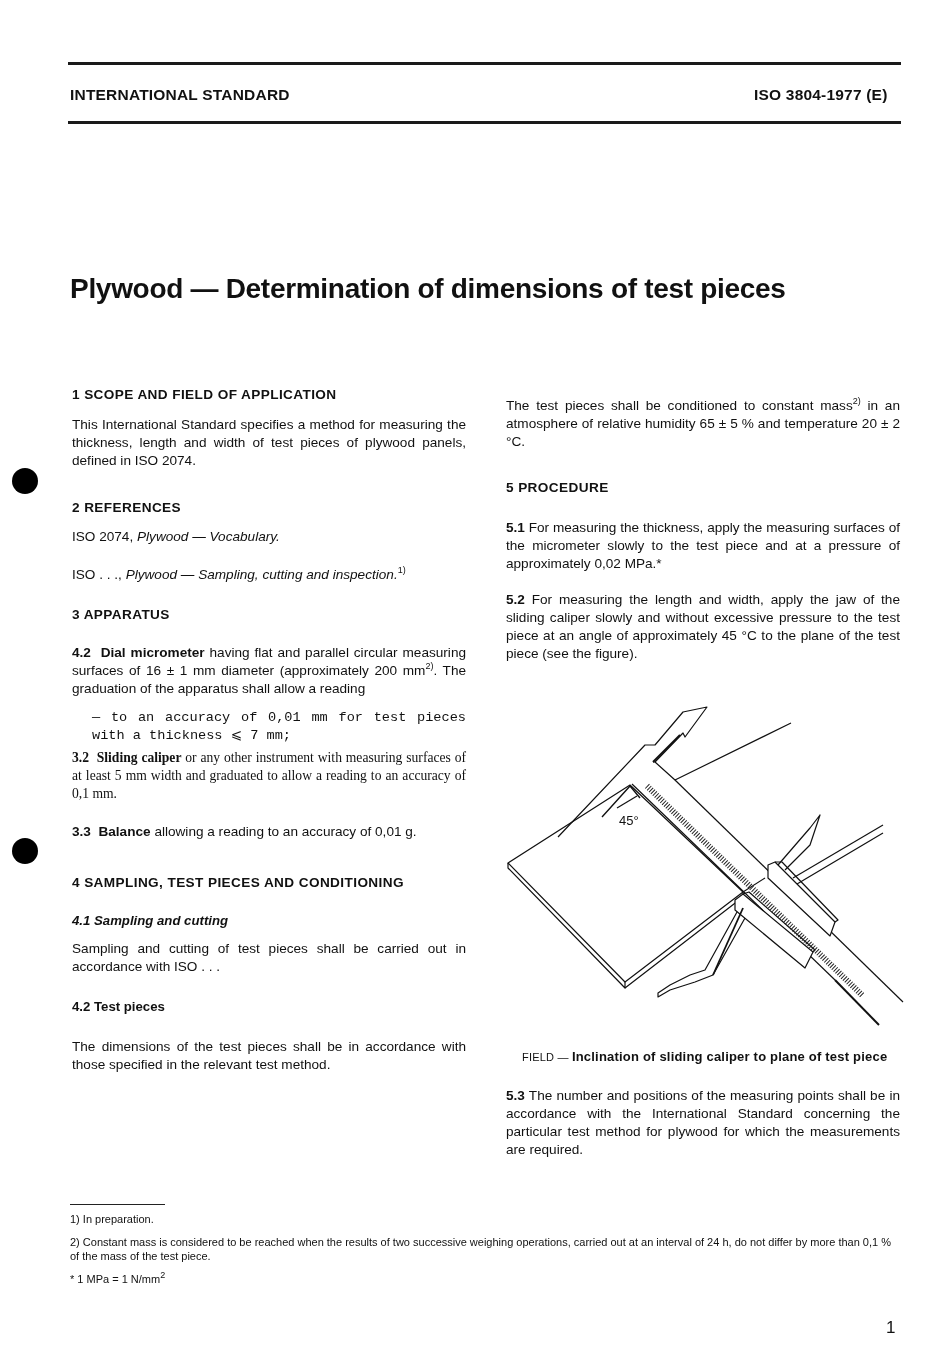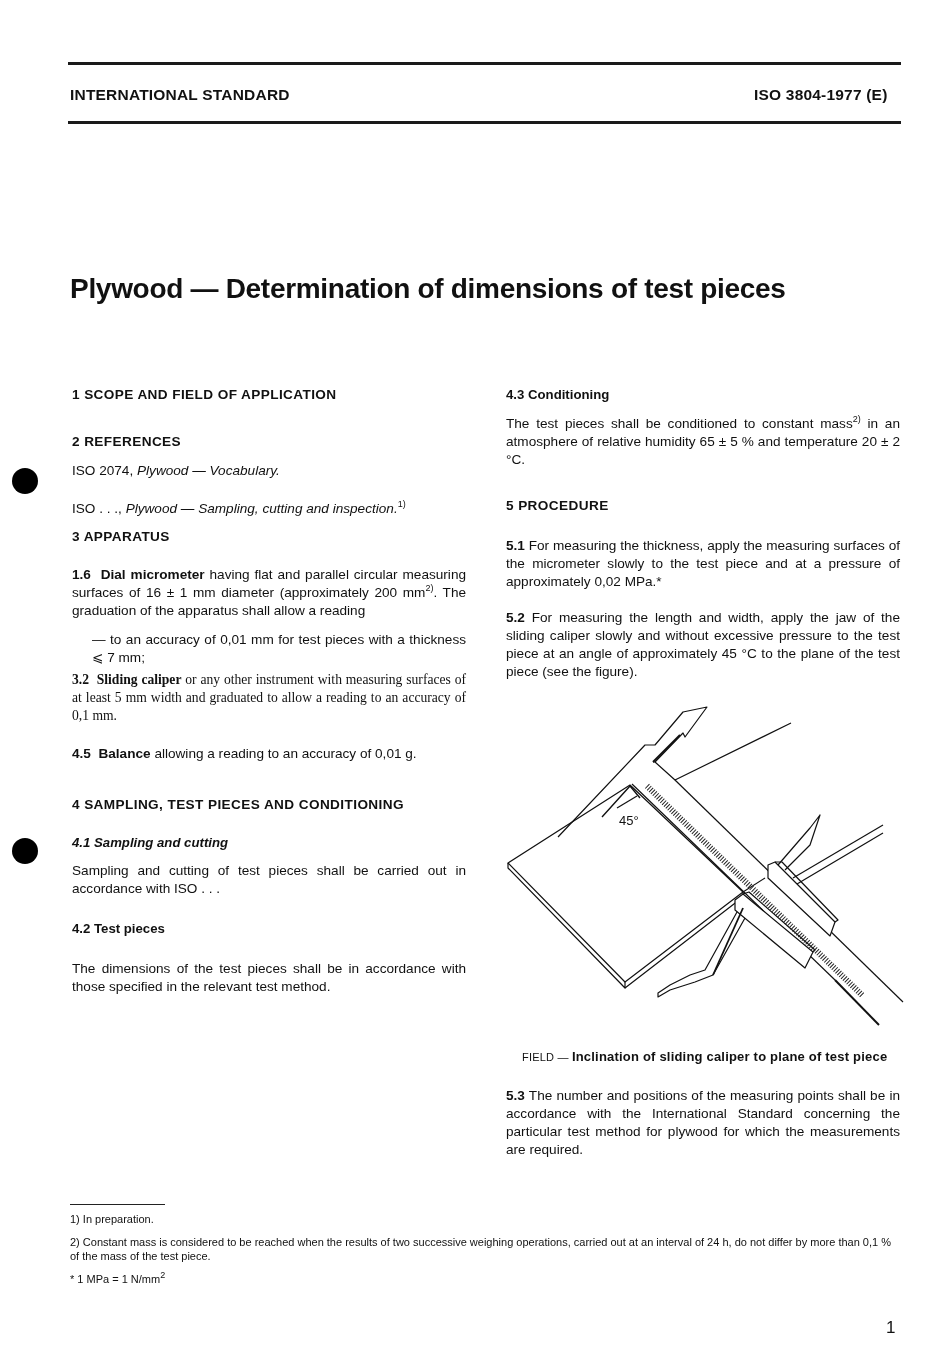--- a/index.html
+++ b/index.html
@@ -8,21 +8,21 @@
   .abs { position: absolute; }
   .rule { position: absolute; left: 68px; width: 833px; height: 3px; background: #1a1a1a; }
   .hdr { position: absolute; top: 86px; font-size: 15.5px; font-weight: bold; letter-spacing: 0.2px; }
   .title { position: absolute; left: 70px; top: 273px; font-size: 28px; font-weight: bold; letter-spacing: -0.3px; white-space: nowrap; }
   .col { position: absolute; width: 394px; font-size: 13.6px; line-height: 18px; }
   .col p { margin: 0; text-align: justify; text-align-last: left; }
   .h1 { font-weight: bold; font-size: 13.6px; letter-spacing: 0.4px; }
   .h2 { font-weight: bold; font-size: 13.2px; }
   .num { font-weight: bold; }
   .sup { font-size: 9px; vertical-align: super; line-height: 0; }
-  .dash-item { padding-left: 20px; }
+  .dash-item { padding-left: 20px; font-family: Liberation Mono, monospace; }
   .caption { position: absolute; left: 522px; top: 1049px; font-size: 11px; white-space: nowrap; letter-spacing: 0.2px; }
   .caption b { font-size: 13px; }
   .fn { position: absolute; left: 70px; font-size: 11px; line-height: 14px; width: 830px; }
   .fn-rule { position: absolute; left: 70px; top: 1204px; width: 95px; height: 1px; background: #222; }
   .punch { position: absolute; width: 26px; height: 26px; border-radius: 50%; background: #000; }
   .pagenum { position: absolute; left: 886px; top: 1318px; font-size: 17px; }
 </style>
 </head>
 <body>
 
@@ -31,40 +31,40 @@
 <div class="hdr" style="left:754px;">ISO 3804-1977 (E)</div>
 <div class="rule" style="top:121px;"></div>
 
 <div class="title">Plywood — Determination of dimensions of test pieces</div>
 
 <div class="punch" style="left:12px; top:468px;"></div>
 <div class="punch" style="left:12px; top:838px;"></div>
 
 <div class="col" style="left:72px; top:386px;">
   <div class="h1">1  SCOPE AND FIELD OF APPLICATION</div>
+  <p style="margin-top:12px;">This International Standard specifies a method for measuring the thickness, length and width of test pieces of plywood panels, defined in ISO 2074.</p>
 
   <div class="h1" style="margin-top:29px;">2  REFERENCES</div>
   <p style="margin-top:11px;"><span>ISO 2074, </span><i>Plywood — Vocabulary.</i></p>
   <p style="margin-top:20px;"><span>ISO . . ., </span><i>Plywood — Sampling, cutting and inspection.</i><span class="sup">1)</span></p>
 
-  <div class="h1" style="margin-top:10px;">3  APPARATUS</div>
-  <p style="margin-top:20px;"><span class="num">1.6</span>&nbsp; <b>Dial micrometer</b><span> having flat and parallel circular measuring surfaces of 16 ± 1 mm diameter (approximately 200 mm</span><span class="sup">2)</span><span>. The graduation of the apparatus shall allow a reading</span></p>
+  <div class="h1" style="margin-top:22px;">3  APPARATUS</div>
+  <p style="margin-top:20px;"><span class="num">4.2</span>&nbsp; <b>Dial micrometer</b><span> having flat and parallel circular measuring surfaces of 16 ± 1 mm diameter (approximately 200 mm</span><span class="sup">2)</span><span>. The graduation of the apparatus shall allow a reading</span></p>
   <p class="dash-item" style="margin-top:11px;">—  to an accuracy of 0,01 mm for test pieces with a thickness ⩽ 7 mm;</p>
   <p style="margin-top:4px;font-family:Liberation Serif, serif;"><span class="num">3.2</span>&nbsp; <b>Sliding caliper</b><span> or any other instrument with measuring surfaces of at least 5 mm width and graduated to allow a reading to an accuracy of 0,1 mm.</span></p>
-  <p style="margin-top:20px;"><span class="num">4.5</span>&nbsp; <b>Balance</b><span> allowing a reading to an accuracy of 0,01 g.</span></p>
+  <p style="margin-top:20px;"><span class="num">3.3</span>&nbsp; <b>Balance</b><span> allowing a reading to an accuracy of 0,01 g.</span></p>
 
   <div class="h1" style="margin-top:33px;">4  SAMPLING, TEST PIECES AND CONDITIONING</div>
   <div class="h2" style="margin-top:20px;font-style:italic;">4.1   Sampling and cutting</div>
   <p style="margin-top:10px;">Sampling and cutting of test pieces shall be carried out in accordance with ISO . . .</p>
   <div class="h2" style="margin-top:22px;">4.2   Test pieces</div>
   <p style="margin-top:22px;">The dimensions of the test pieces shall be in accordance with those specified in the relevant test method.</p>
 </div>
 
 <div class="col" style="left:506px; top:386px;">
-  <div class="h2">4.3   Conditioning</div>
   <p style="margin-top:11px;"><span>The test pieces shall be conditioned to constant mass</span><span class="sup">2)</span><span> in an atmosphere of relative humidity 65 ± 5 % and temperature 20 ± 2 °C.</span></p>
   <div class="h1" style="margin-top:28px;">5  PROCEDURE</div>
   <p style="margin-top:22px;"><span class="num">5.1</span><span>  For measuring the thickness, apply the measuring surfaces of the micrometer slowly to the test piece and at a pressure of approximately 0,02 MPa.*</span></p>
   <p style="margin-top:18px;"><span class="num">5.2</span><span>  For measuring the length and width, apply the jaw of the sliding caliper slowly and without excessive pressure to the test piece at an angle of approximately 45 °C to the plane of the test piece (see the figure).</span></p>
 </div>
 
 <svg class="abs" style="left:495px; top:700px;" width="420" height="340" viewBox="0 0 420 340">
   <g fill="none" stroke="#111" stroke-width="1.2" stroke-linejoin="round">
 
     <polygon points="13,163 135,85 248,192 130,282" fill="#fff"></polygon>

